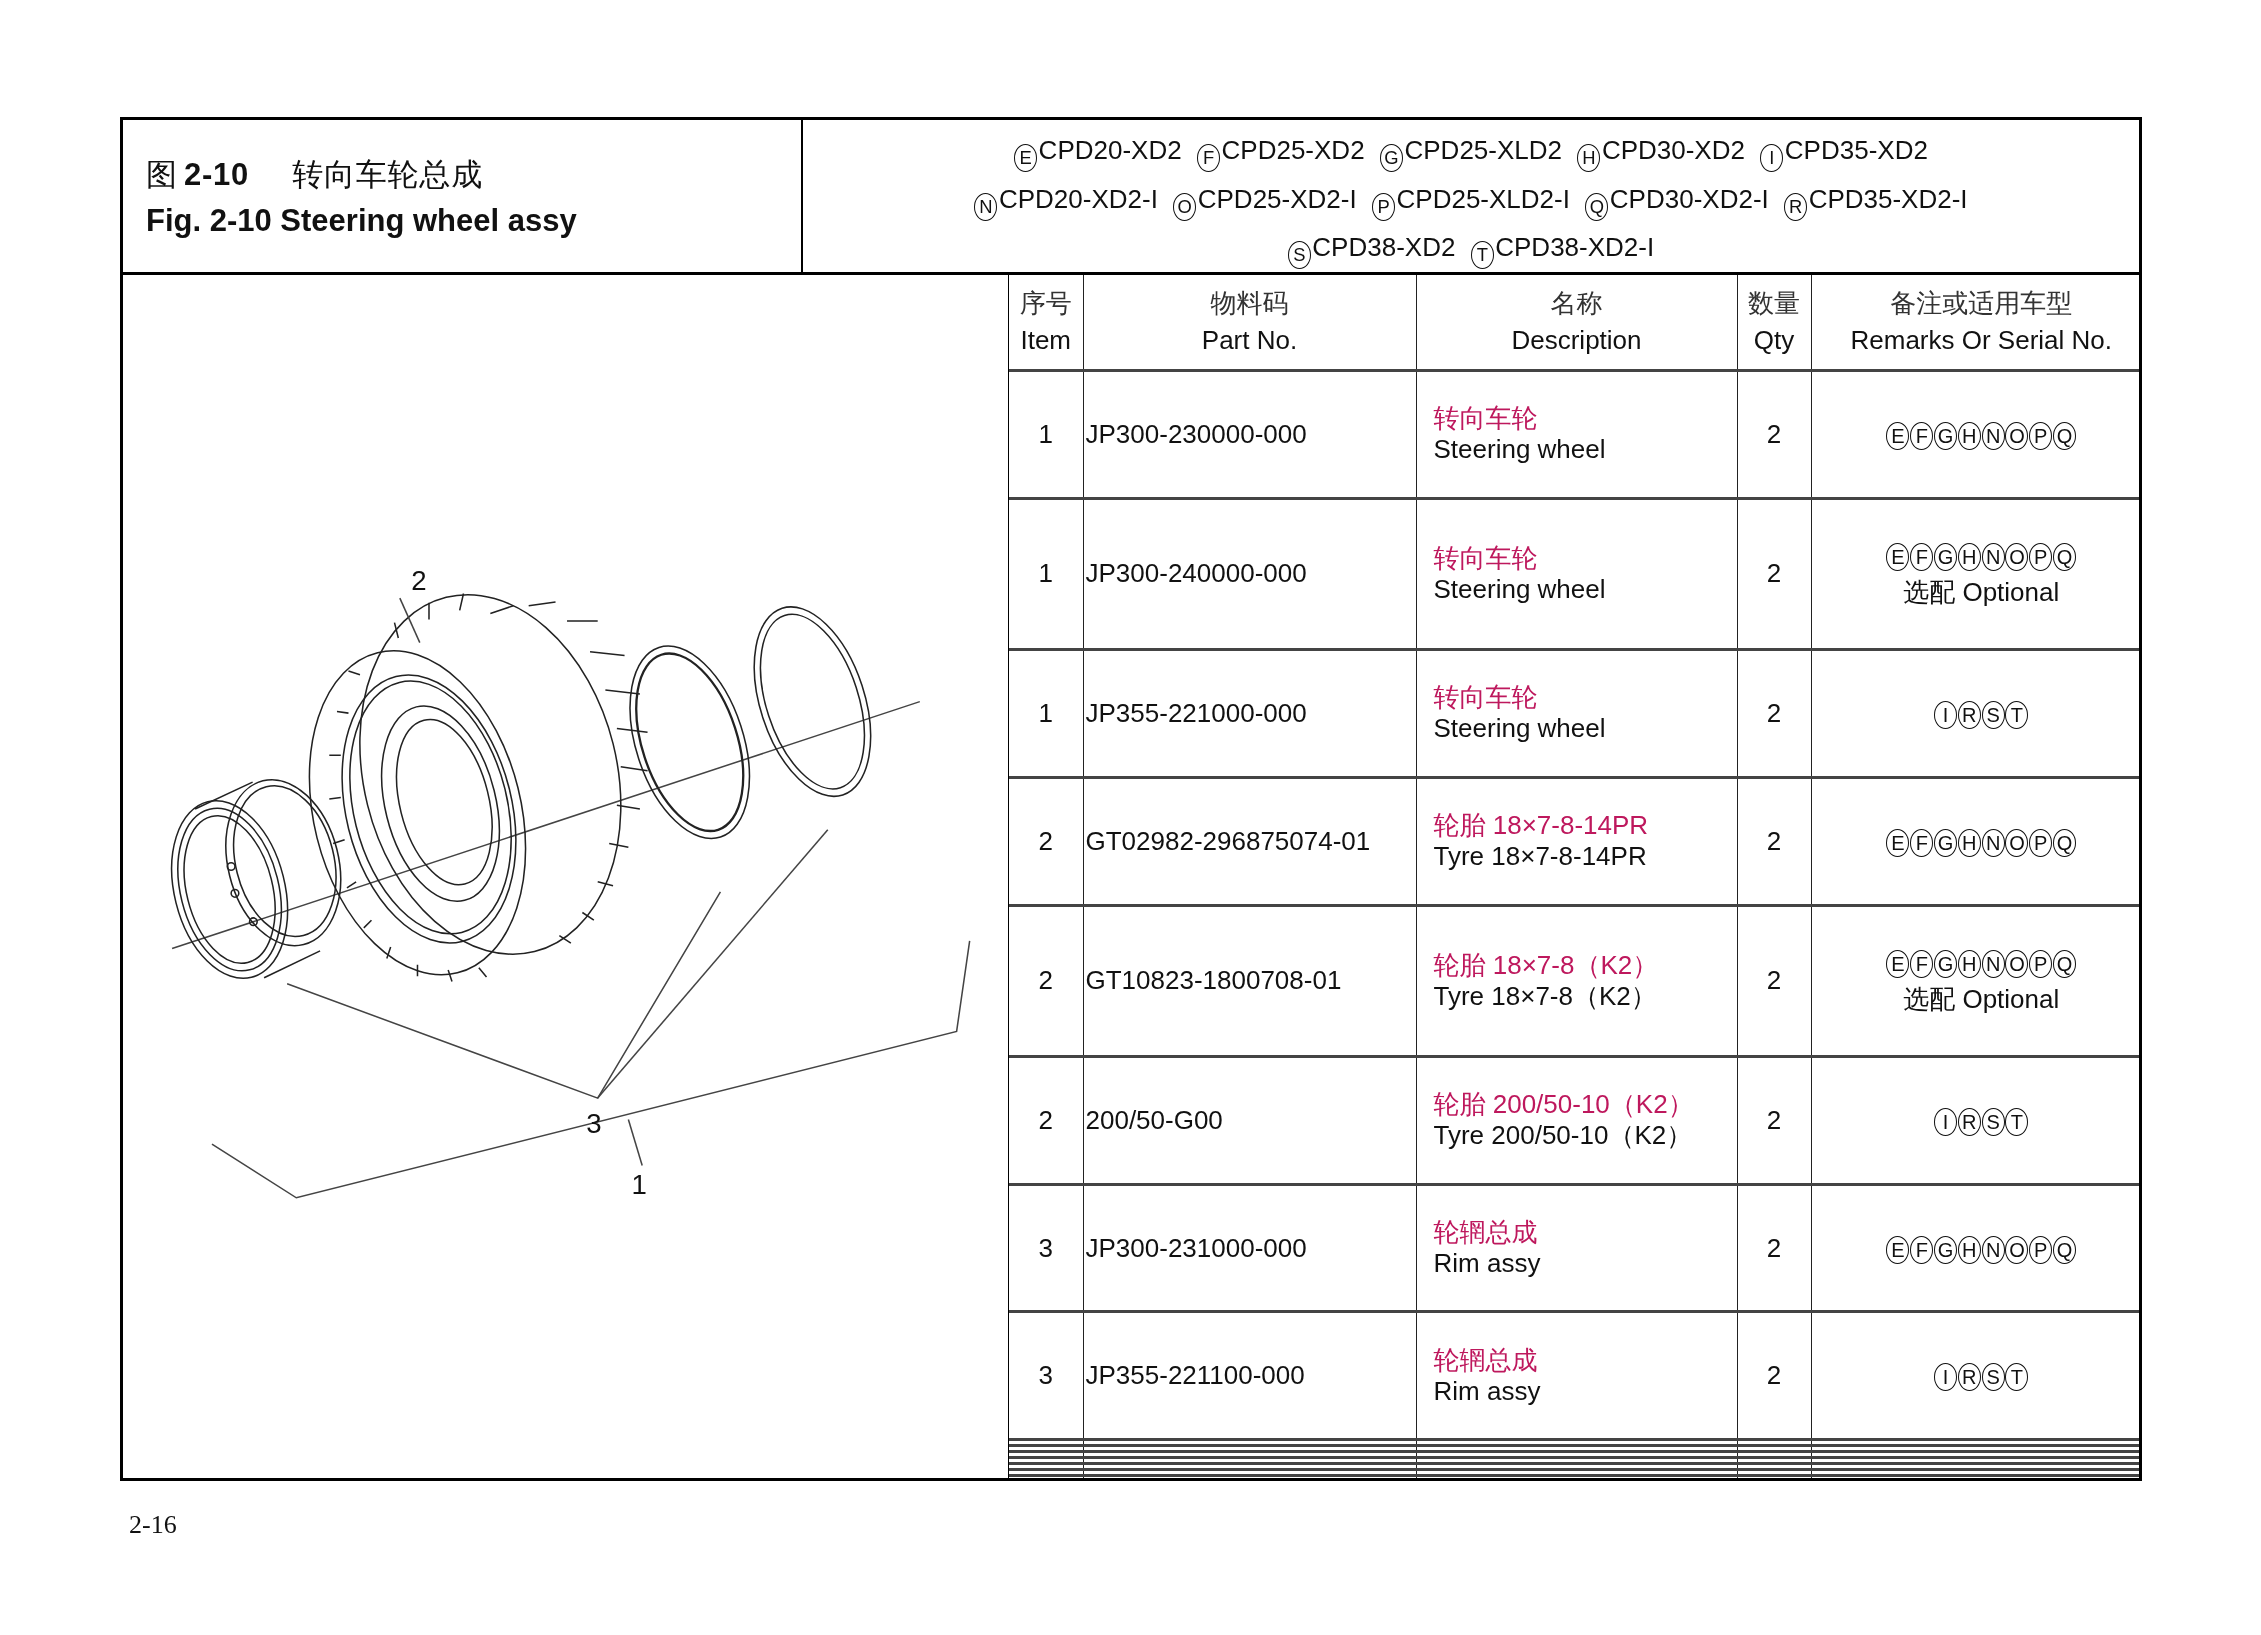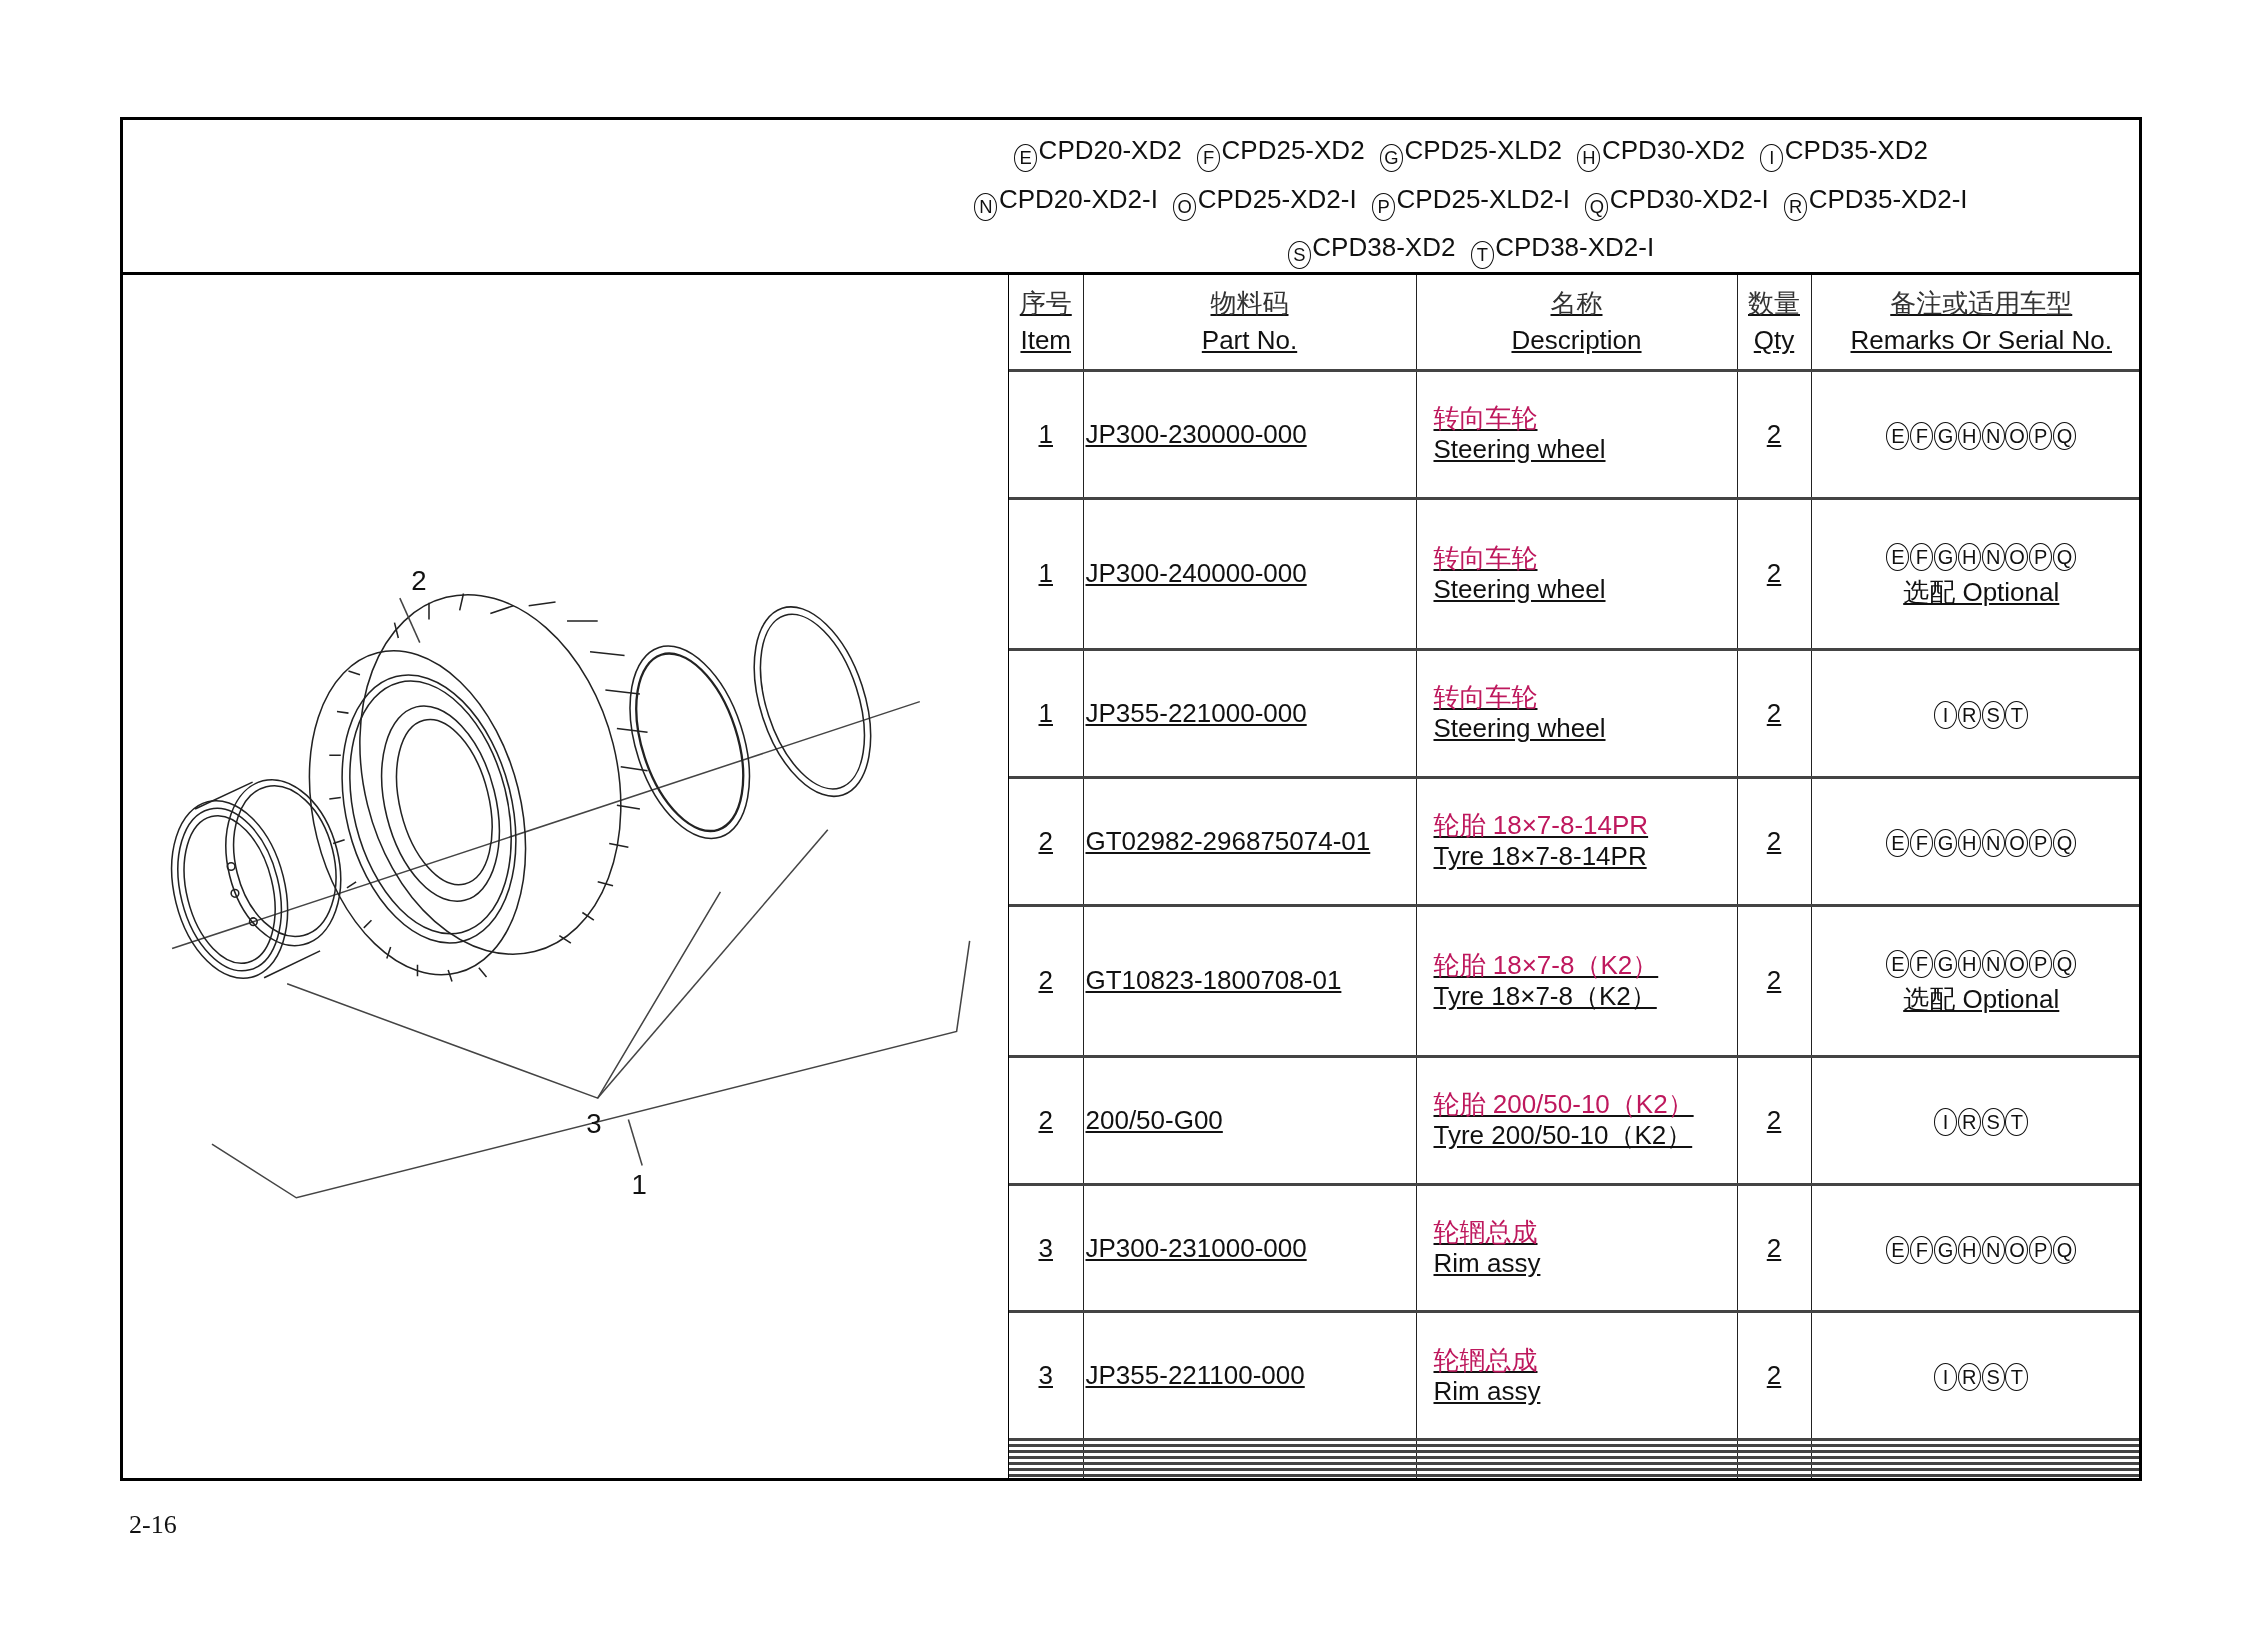--- a/index.html
+++ b/index.html
@@ -12,21 +12,21 @@
   .title-cn { position:absolute; left:23px; top:34px; font-size:31px; letter-spacing:0.8px; }
   .title-cn .fig-no { font-weight:bold; margin-left:6.1px; margin-right:43px; }
   .title-en { position:absolute; left:23px; top:83px; font-size:31px; font-weight:bold; }
   .models-cell { position:absolute; left:680px; top:0; right:0; height:152px; }
   .models-line { position:absolute; left:0; right:0; text-align:center; font-size:26px;
                  white-space:nowrap; }
   .models-line span.m { margin:0 7.7px;text-align:right; }
   .header-sep { position:absolute; left:0; right:0; top:152px; height:0; border-top:3.1px solid #000; }
   .drawing { position:absolute; left:0; top:155px; width:885px; bottom:0; }
   .parts-table { position:absolute; left:885px; top:155px; right:0; bottom:0;
-                 border-left:1.5px solid #000;text-decoration:underline; }
+                 border-left:1.5px solid #000; }
   table { border-collapse:collapse; width:100%; height:100%; table-layout:fixed; }
   th, td { border:1.5px solid #222; padding:0; font-weight:normal; vertical-align:middle; }
   tr > :first-child { border-left:none; }
   tr > :last-child { border-right:none;padding-left:12px; }
   thead tr > * { border-top:none; }
   tbody tr:last-child > * { border-bottom:none; }
   tbody tr > * { border-top:3.1px solid #444; }
   thead th { height:94px; font-size:26px; text-align:center; line-height:37px; }
   thead th .cn { display:block; color:#333; }
   td { font-size:26px; }
@@ -43,20 +43,24 @@
   .models-line .circ { width:23px; height:28px; font-size:18.4px; margin-right:1.5px; vertical-align:-4.6px; }
   .page-number { position:absolute; left:129px; top:1510px; font-size:26px;
                  font-family:"Liberation Serif", "DejaVu Serif", serif; }
   svg text { font-family:"Liberation Sans", sans-serif; }
 </style>
 </head>
 <body>
 
 <div class="frame">
 
+  <div class="title-cell">
+    <div class="title-cn"><span>图</span><span class="fig-no">2-10</span><span>转向车轮总成</span></div>
+    <div class="title-en">Fig. 2-10 Steering wheel assy</div>
+  </div>
 
   <div class="models-cell">
     <div class="models-line" id="models-line-0" style="top:15.3px;"><span class="m"><span class="circ">E</span><span>CPD20-XD2</span></span><span class="m"><span class="circ">F</span><span>CPD25-XD2</span></span><span class="m"><span class="circ">G</span><span>CPD25-XLD2</span></span><span class="m"><span class="circ">H</span><span>CPD30-XD2</span></span><span class="m"><span class="circ">I</span><span>CPD35-XD2</span></span></div>
     <div class="models-line" id="models-line-1" style="top:64px;"><span class="m"><span class="circ">N</span><span>CPD20-XD2-I</span></span><span class="m"><span class="circ">O</span><span>CPD25-XD2-I</span></span><span class="m"><span class="circ">P</span><span>CPD25-XLD2-I</span></span><span class="m"><span class="circ">Q</span><span>CPD30-XD2-I</span></span><span class="m"><span class="circ">R</span><span>CPD35-XD2-I</span></span></div>
     <div class="models-line" id="models-line-2" style="top:112px;"><span class="m"><span class="circ">S</span><span>CPD38-XD2</span></span><span class="m"><span class="circ">T</span><span>CPD38-XD2-I</span></span></div>
   </div>
 
   <div class="header-sep"></div>
 
   <div class="drawing">

